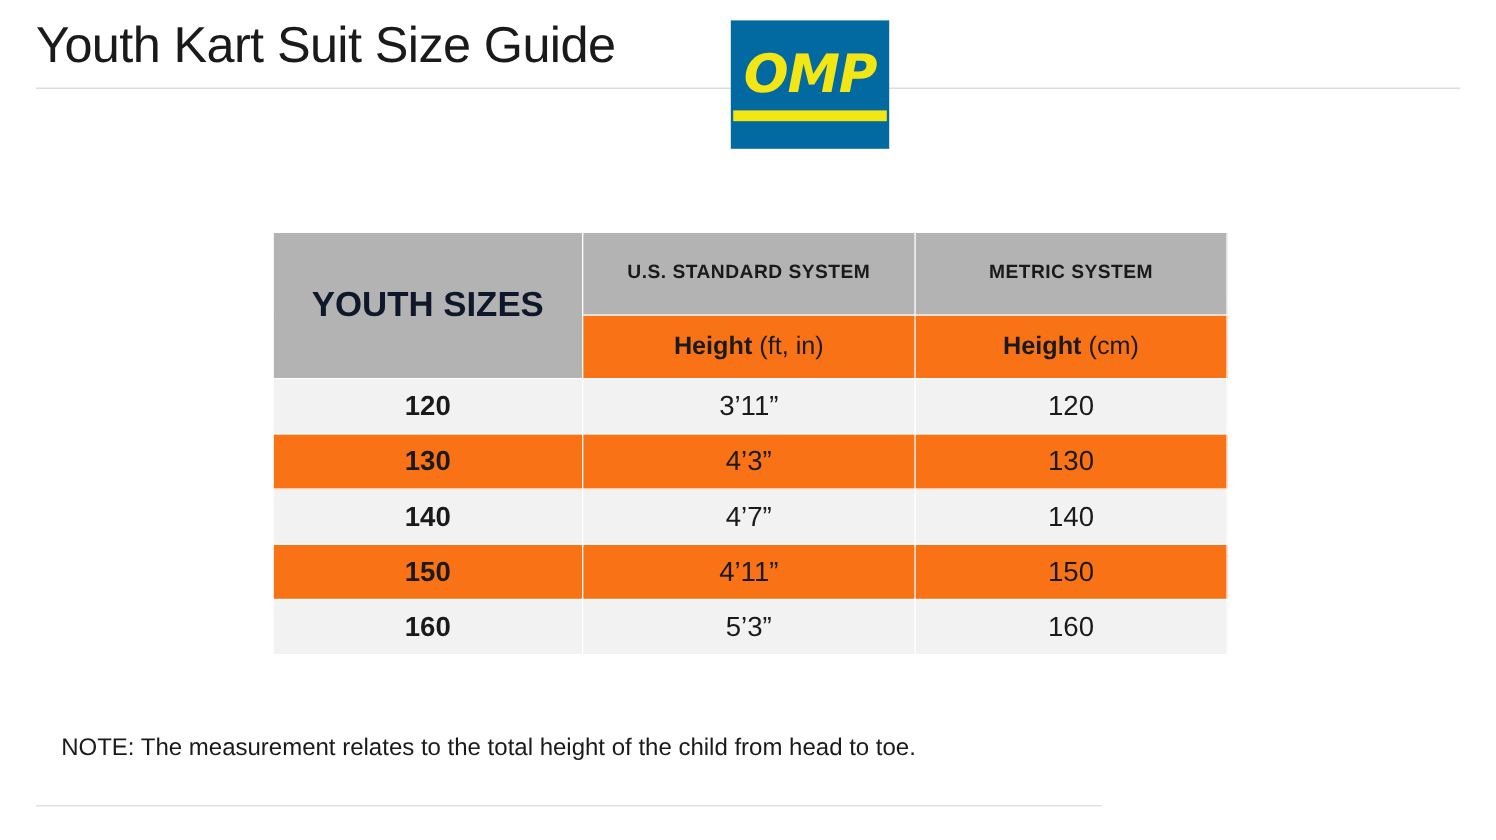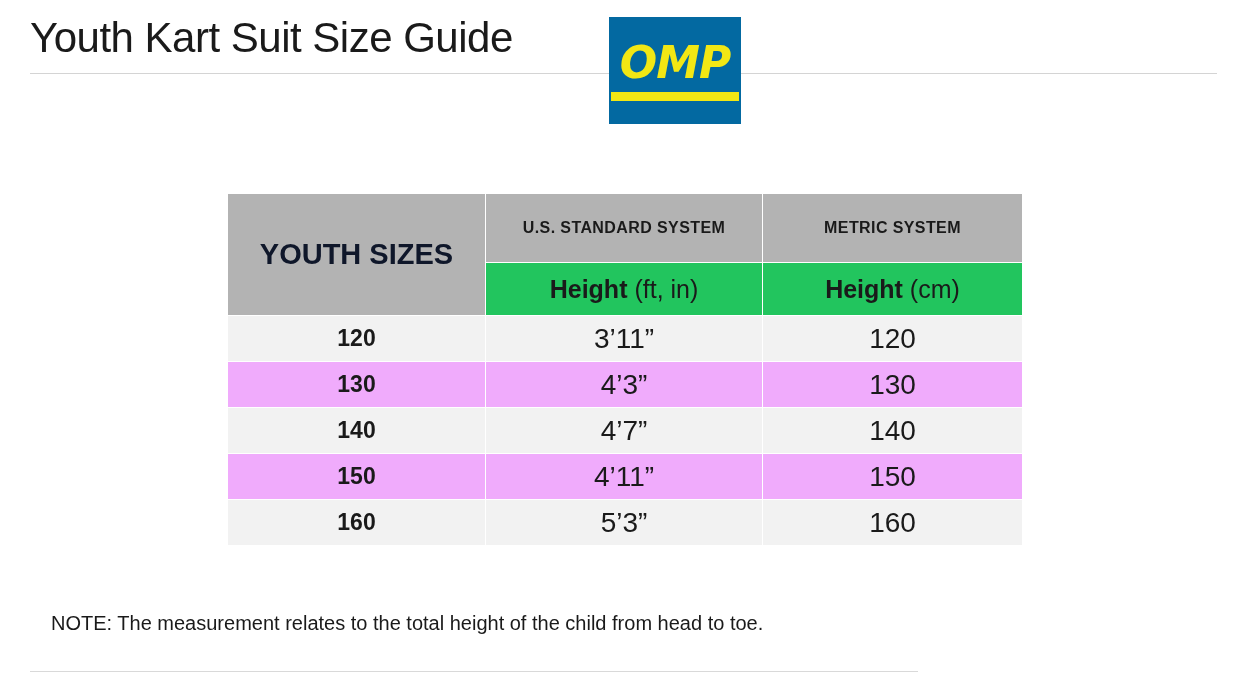--- a/index.html
+++ b/index.html
@@ -114,38 +114,38 @@
   .hdr-sys {
     background: #b3b3b3;
     font-size: 16px;
     font-weight: bold;
     letter-spacing: 0.4px;
     color: #1a1a1a;
     height: 68px;
     margin-top: 18px;
   }
   .hdr-height {
-    background: #22c55e;
-    font-size: 25px;
+    background: #f97316;
+    font-size: 21px;
     color: #1a1a1a;
     height: 52px;
   }
   .hdr-height b { font-weight: bold; }
 
   .row-light td { background: #f2f2f2; }
-  .row-dark td  { background: #f0abfc; }
+  .row-dark td  { background: #f97316; }
 
   .cell-size {
     font-size: 23px;
     font-weight: bold;
     height: 45px;
     color: #1a1a1a;
   }
   .cell-val {
-    font-size: 28px;
+    font-size: 23px;
     font-weight: normal;
     height: 45px;
     color: #1a1a1a;
   }
 
   
   .note {
     position: absolute;
     left: 51px;
     top: 612px;

